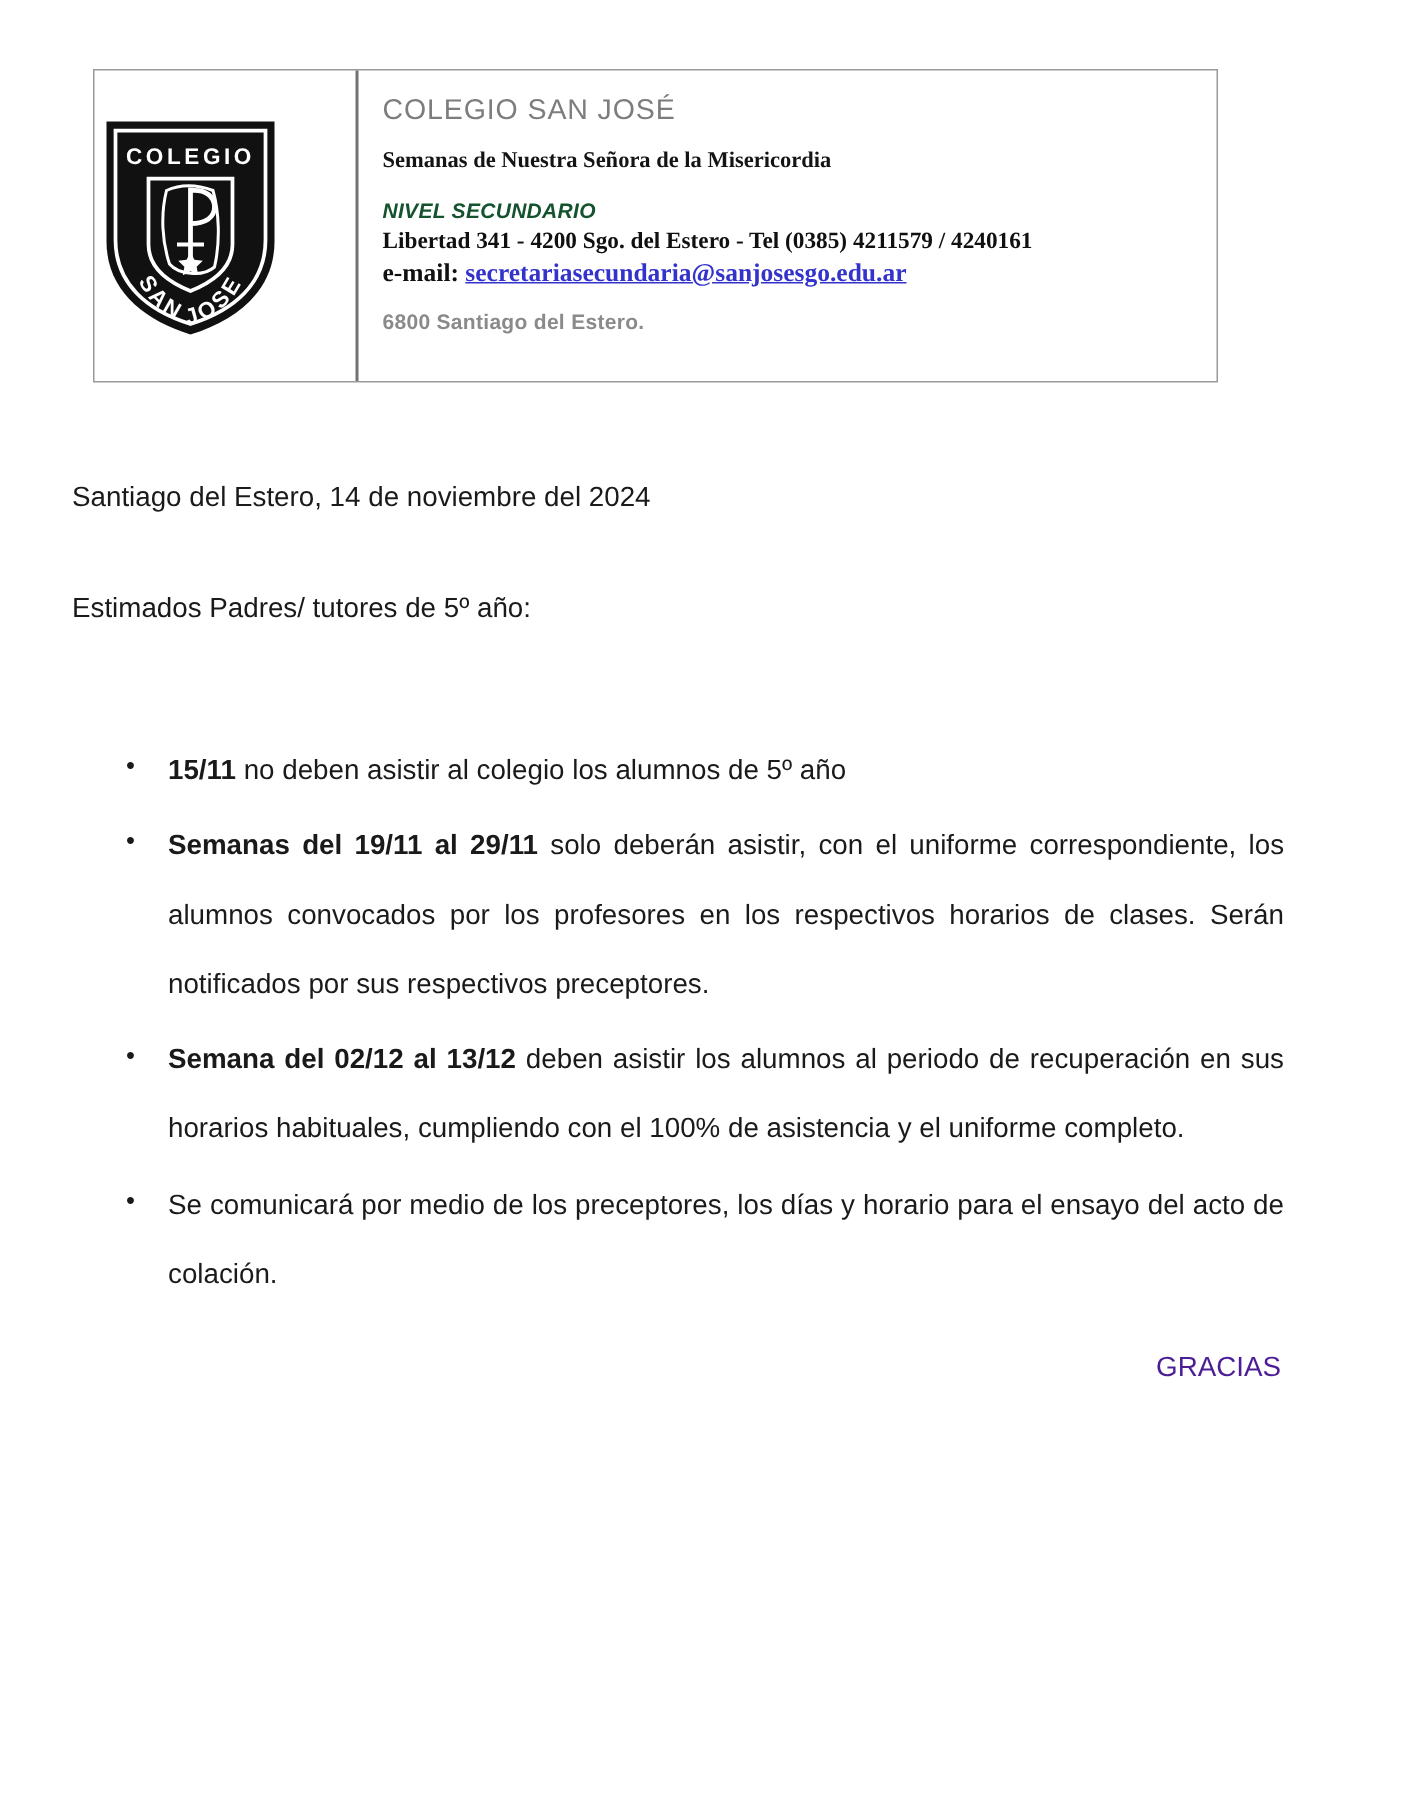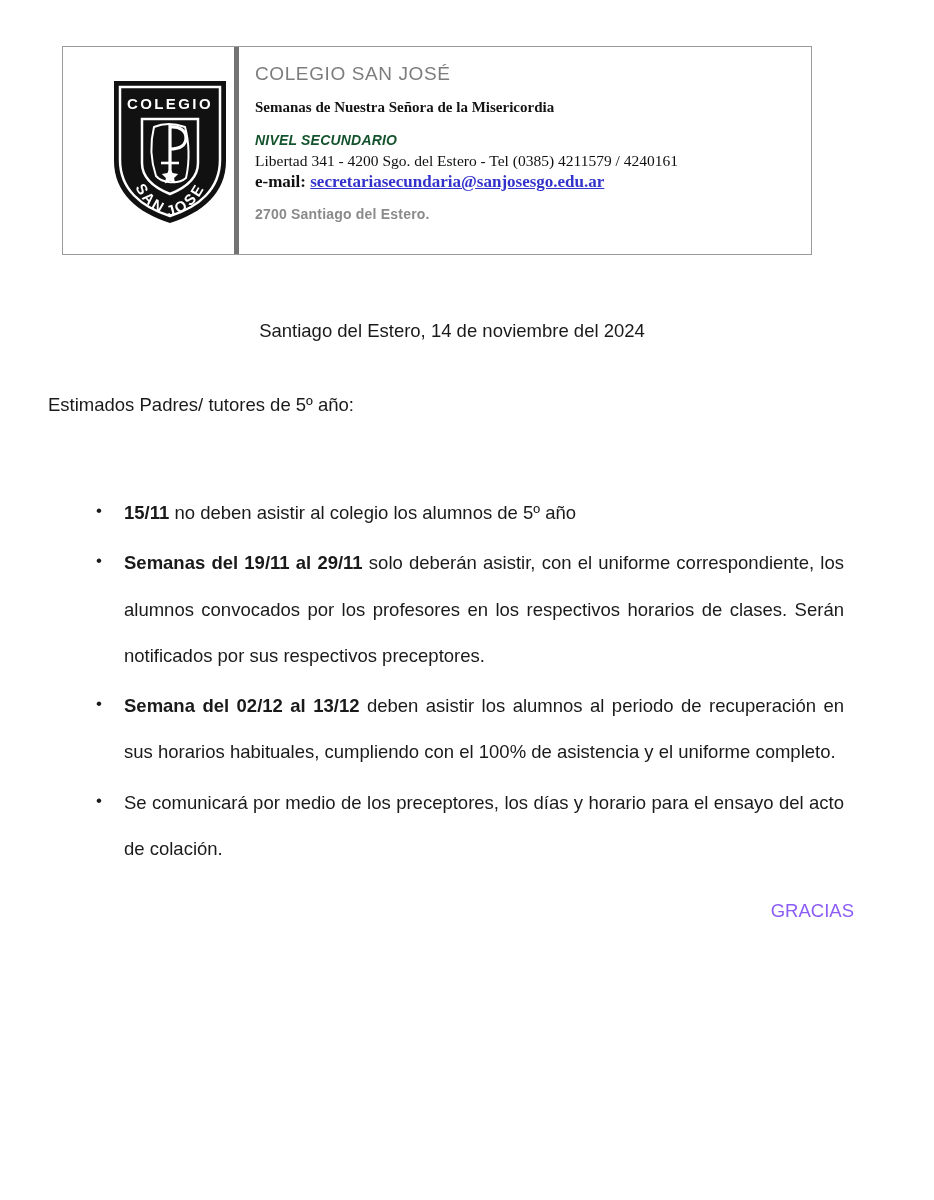--- a/index.html
+++ b/index.html
@@ -23,25 +23,25 @@
     top: 46px;
     width: 750px;
     height: 209px;
     border: 1px solid #9a9a9a;
     box-sizing: border-box;
     display: flex;
     background: #ffffff;
   }
   .lh-logo-cell {
     width: 176px;
-    border-right: 5px solid #737373;
+    border-right: 2px solid #737373;
     box-sizing: border-box;
     display: flex;
     align-items: center;
-    justify-content: flex-end;
+    justify-content: flex-start;
   }
   .lh-text-cell {
     flex: 1;
     box-sizing: border-box;
     padding: 14px 10px 10px 16px;
   }
 
   
   .crest {
     width: 128px;
@@ -73,21 +73,21 @@
     font-weight: 700;
     font-style: italic;
     color: #14532d;
     margin: 0 0 4px 0;
     letter-spacing: 0.2px;
     white-space: nowrap;
   }
   .lh-address {
     font-family: "Liberation Serif", serif;
     font-size: 15.5px;
-    font-weight: 400;
+    font-weight: 700;
     color: #101010;
     margin: 0 0 2px 0;
     white-space: nowrap;
   }
   .lh-email-line {
     font-family: "Liberation Serif", serif;
     font-size: 17px;
     font-weight: 700;
     color: #101010;
     margin: 0 0 14px 0;
@@ -109,21 +109,21 @@
   }
 
   
   .letter-body {
     position: absolute;
     left: 48px;
     top: 320px;
     width: 808px;
   }
   .date-line {
-    text-align: center;
+    text-align: left;
     font-size: 18.5px;
     color: #1a1a1a;
     margin: 0 0 52px 0;
   }
   .salutation {
     font-size: 18.5px;
     color: #1a1a1a;
     margin: 0 0 74px 0;
   }
   .intro-paragraph {
@@ -131,21 +131,21 @@
     color: #1a1a1a;
     margin: 0 0 44px 0;
     text-align: justify;
     text-indent: 292px;
     line-height: 2.25;
   }
 
   
   .bullet-list {
     list-style: none;
-    margin: 12px;
+    margin: 0;
     padding: 0;
   }
   .bullet-item {
     position: relative;
     padding-left: 64px;
     font-size: 18.5px;
     color: #1a1a1a;
     text-align: justify;
     line-height: 2.5;
     margin: 0 0 4px 0;
@@ -162,21 +162,21 @@
   .bullet-item:last-child {
     margin-bottom: 0;
   }
   .bullet-item b {
     font-weight: 700;
   }
 
   .closing {
     text-align: right;
     font-size: 18.5px;
-    color: #8b5cf6;
+    color: #4c1d95;
     margin: 28px 0 0 0;
     padding-right: 2px;
   }
 </style>
 </head>
 <body>
 
 <div class="letterhead">
 
   <div class="lh-logo-cell">
@@ -196,21 +196,21 @@
       </text>
     </svg>
   </div>
 
   <div class="lh-text-cell">
     <div class="lh-title">COLEGIO SAN JOSÉ</div>
     <div class="lh-congregation">Semanas de Nuestra Señora de la Misericordia</div>
     <div class="lh-level">NIVEL SECUNDARIO</div>
     <div class="lh-address">Libertad 341 - 4200  Sgo. del Estero - Tel (0385) 4211579 / 4240161</div>
     <div class="lh-email-line"><span>e-mail:</span> <a class="lh-email-link" href="#">secretariasecundaria@sanjosesgo.edu.ar</a></div>
-    <div class="lh-city">2700 Santiago del Estero.</div>
+    <div class="lh-city">6800 Santiago del Estero.</div>
   </div>
 
 </div>
 
 <div class="letter-body">
 
   <p class="date-line">Santiago del Estero, 14 de noviembre del 2024</p>
 
   <p class="salutation">Estimados Padres/ tutores de 5º año:</p>
 

